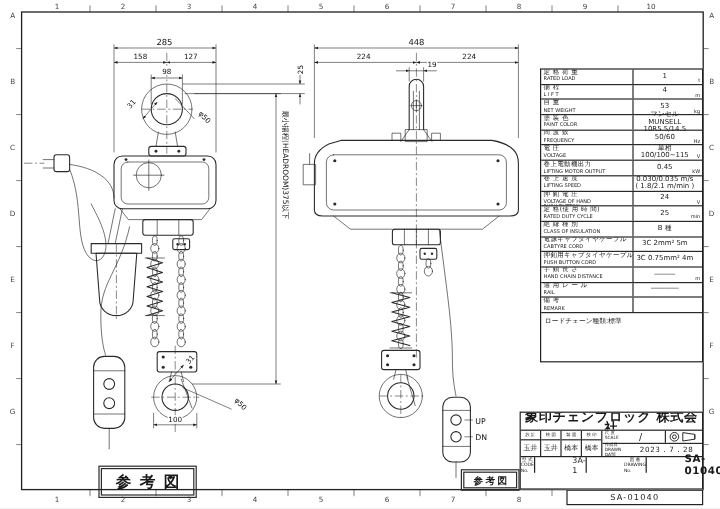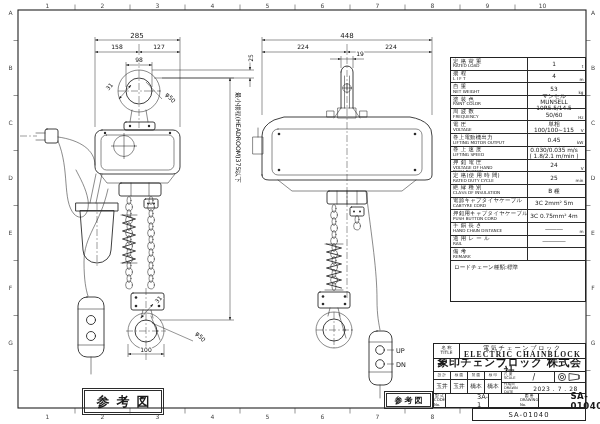--- a/index.html
+++ b/index.html
@@ -511,30 +511,20 @@
             <div class="sen">REMARK</div>
           </div>
           <div class="sval"></div>
           <div class="sunit"></div>
         </div>
       </div>
     <div class="snote">ロードチェーン種類:標準</div>
   </div>
 
   <div class="tb">
-    <div class="tb-title">
-      <div class="tb-tlabel">
-        <span>名 称</span>
-        <span>TITLE</span>
-      </div>
-      <div class="tb-tval">
-        <div class="tb-tjp">電気チェーンブロック</div>
-        <div class="tb-ten">ELECTRIC CHAINBLOCK</div>
-      </div>
-    </div>
     <div class="tb-co">
       <div class="tb-cojp">象印チェンブロック 株式会社</div>
       <div class="tb-coen">ELEPHANT CHAIN BLOCK CO., LTD.</div>
     </div>
     <div class="tb-mid">
       <div class="tb-apps" id="tb-approvals">
           <div class="tb-appcol">
             <div class="tb-approle">設 計</div>
             <div class="tb-appname">玉井</div>
           </div>

